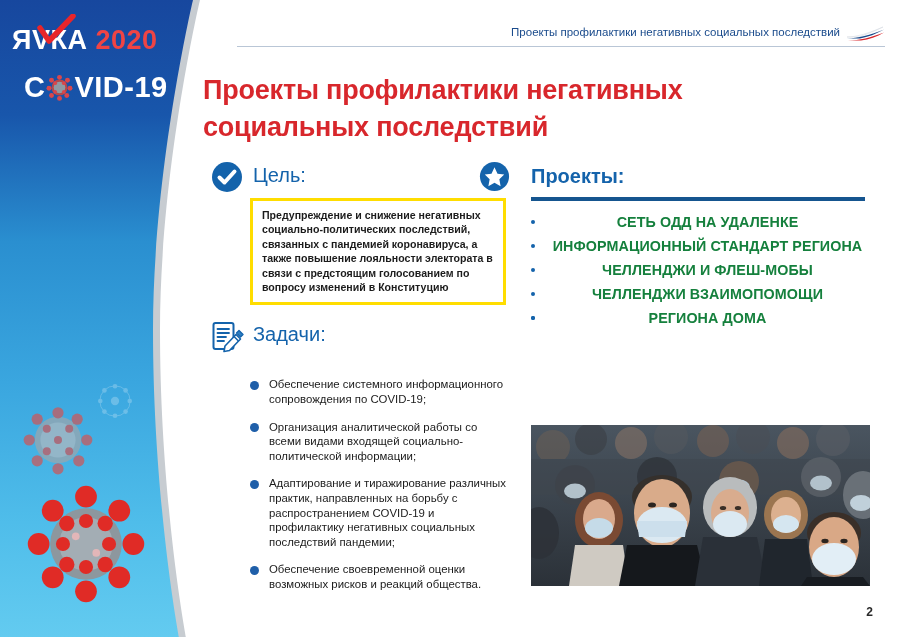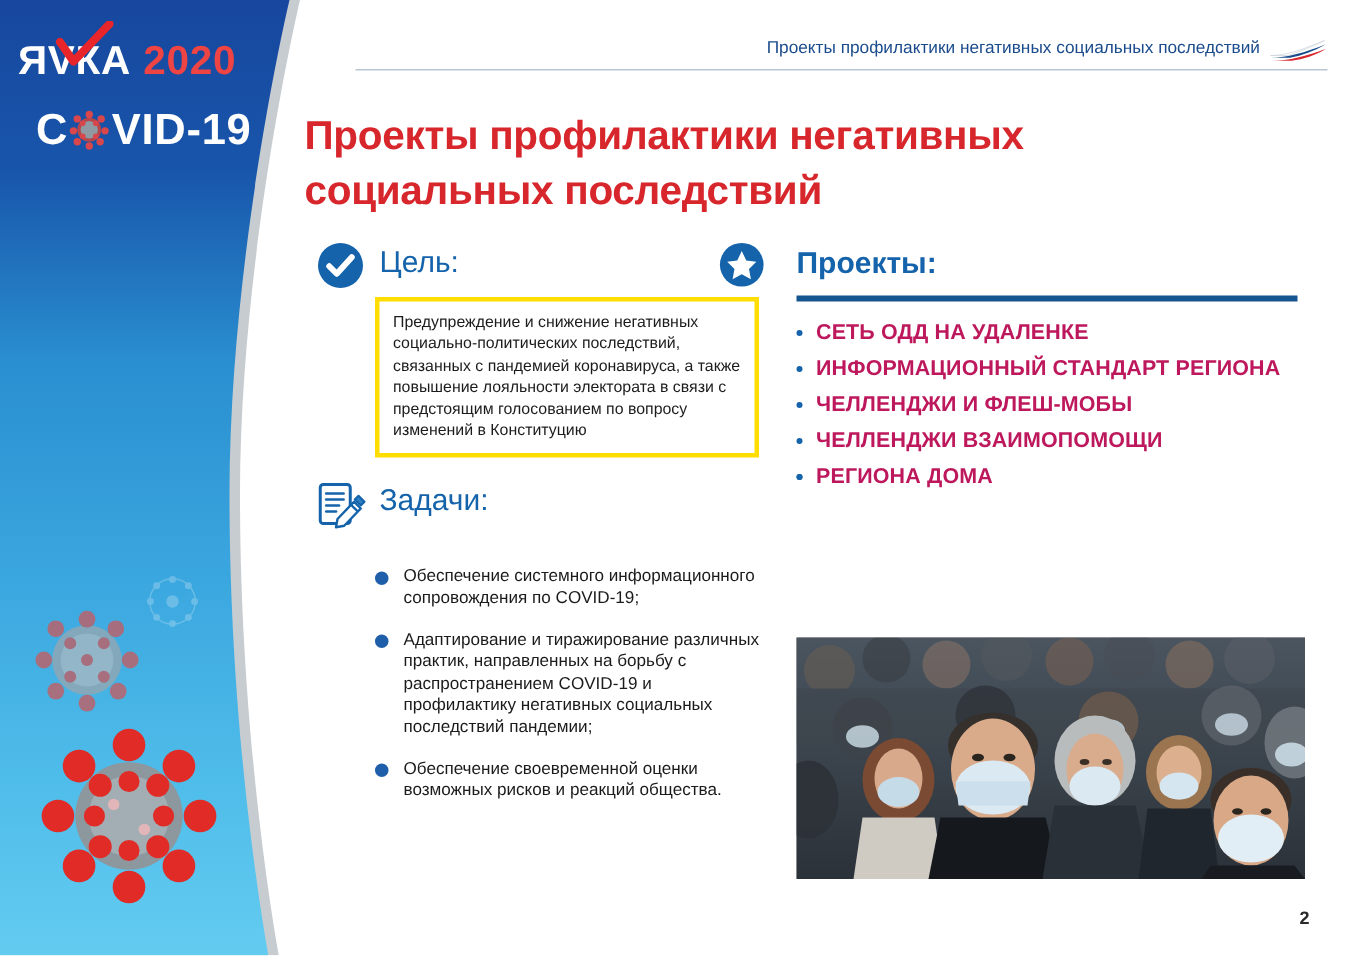--- a/index.html
+++ b/index.html
@@ -77,21 +77,21 @@
     position:absolute; left:43px; top:-1px;
     font-size:20px; font-weight:normal; color:#1463ab; line-height:32px;
   }
 
   #goal-box{
     margin-left:40px; margin-top:4px; width:256px;
     border:3px solid #ffdd00; background:#ffffff;
     padding:7px 9px 8px 9px;
   }
   #goal-text{
-    font-size:10.6px; font-weight:normal; color:#1c1c1c; line-height:14.4px;
+    font-size:10.6px; font-weight:bold; color:#1c1c1c; line-height:14.4px;
   }
 
   #tasks-head{ margin-top:14px; }
   #tasks-list{ margin-left:40px; margin-top:24px; width:262px; }
   .task-item{
     position:relative; padding-left:19px; margin-bottom:13px;
     font-size:11.4px; color:#1b1b1b; line-height:14.6px;
   }
   .task-dot{
     position:absolute; left:0; top:3.5px; width:9px; height:9px;
@@ -100,22 +100,23 @@
 
   
   #col-right{ position:absolute; left:531px; top:163px; width:340px; z-index:4; }
   #projects-title{
     font-size:20px; font-weight:bold; color:#1463ab; line-height:26px;
   }
   #projects-rule{ width:334px; height:4px; background:#15558f; margin-top:8px; }
   #projects-list{ margin-top:13px; }
   .proj-item{
     position:relative; padding-left:13px; margin-bottom:6.5px;
-    font-size:14.3px; font-weight:bold; color:#be185d; line-height:17.5px;
+    font-size:14.3px; font-weight:bold; color:#15803d; line-height:17.5px;
     letter-spacing:.1px;
+    text-align:center;
   }
   .proj-bullet{
     position:absolute; left:0; top:6px; width:4px; height:4px;
     border-radius:50%; background:#1463ab;
   }
 
   
   #photo{
     position:absolute; left:531px; top:425px; width:339px; height:161px;
     overflow:hidden; z-index:4; background:#2a2f38;
@@ -291,20 +292,24 @@
     <div class="sec-title">Задачи:</div>
   </div>
 
   <div id="tasks-list">
     <div class="task-item">
       <span class="task-dot"></span>
       <span>Обеспечение системного информационного сопровождения по COVID-19;</span>
     </div>
     <div class="task-item">
       <span class="task-dot"></span>
+      <span>Организация аналитической работы со всеми видами входящей социально-политической информации;</span>
+    </div>
+    <div class="task-item">
+      <span class="task-dot"></span>
       <span>Адаптирование и тиражирование различных практик, направленных на борьбу с распространением COVID-19 и профилактику негативных социальных последствий пандемии;</span>
     </div>
     <div class="task-item">
       <span class="task-dot"></span>
       <span>Обеспечение своевременной оценки возможных рисков и реакций общества.</span>
     </div>
   </div>
 </div>
 
 <div id="col-right">

